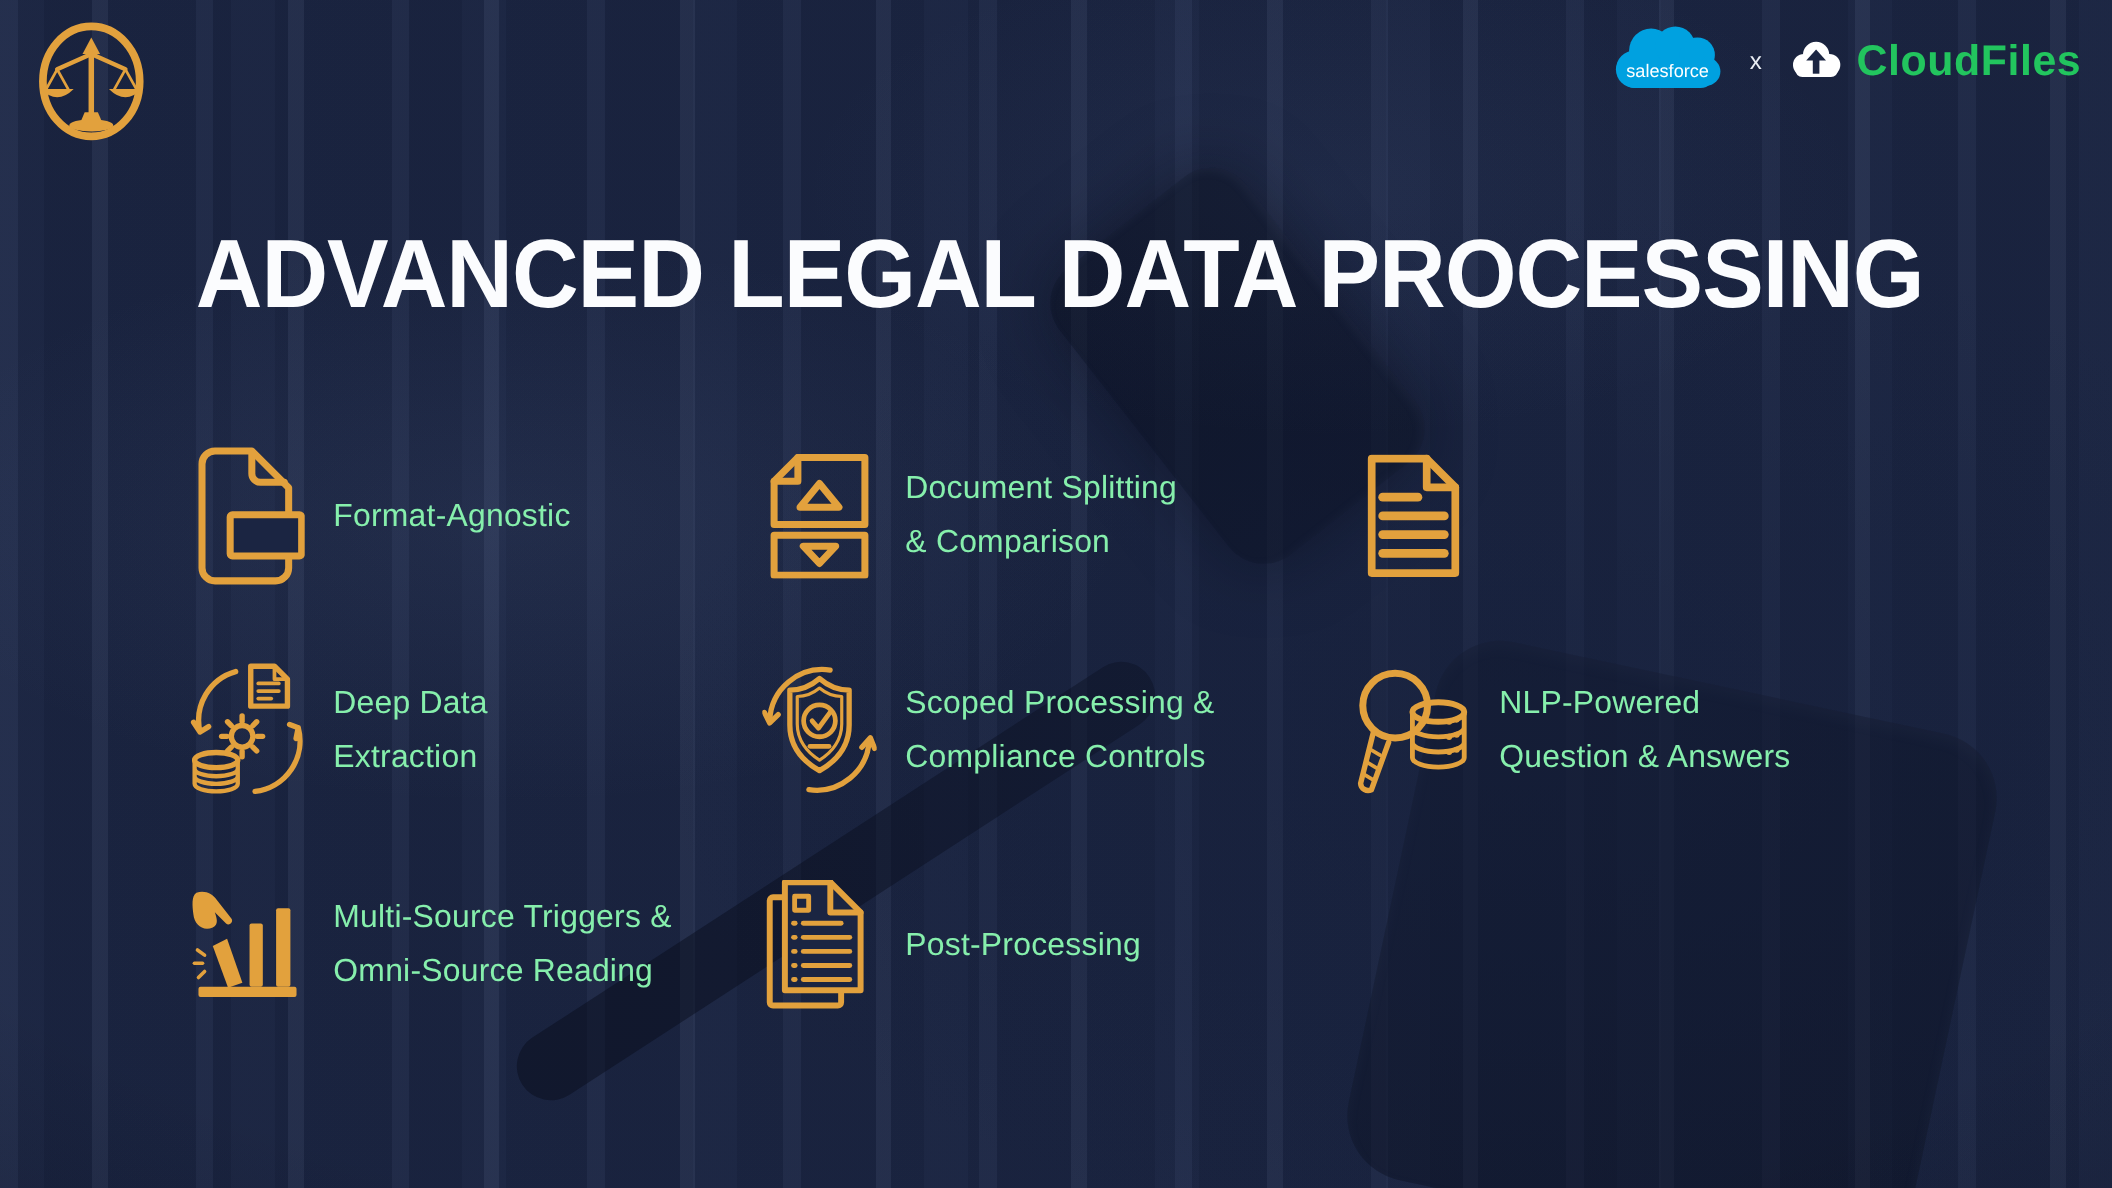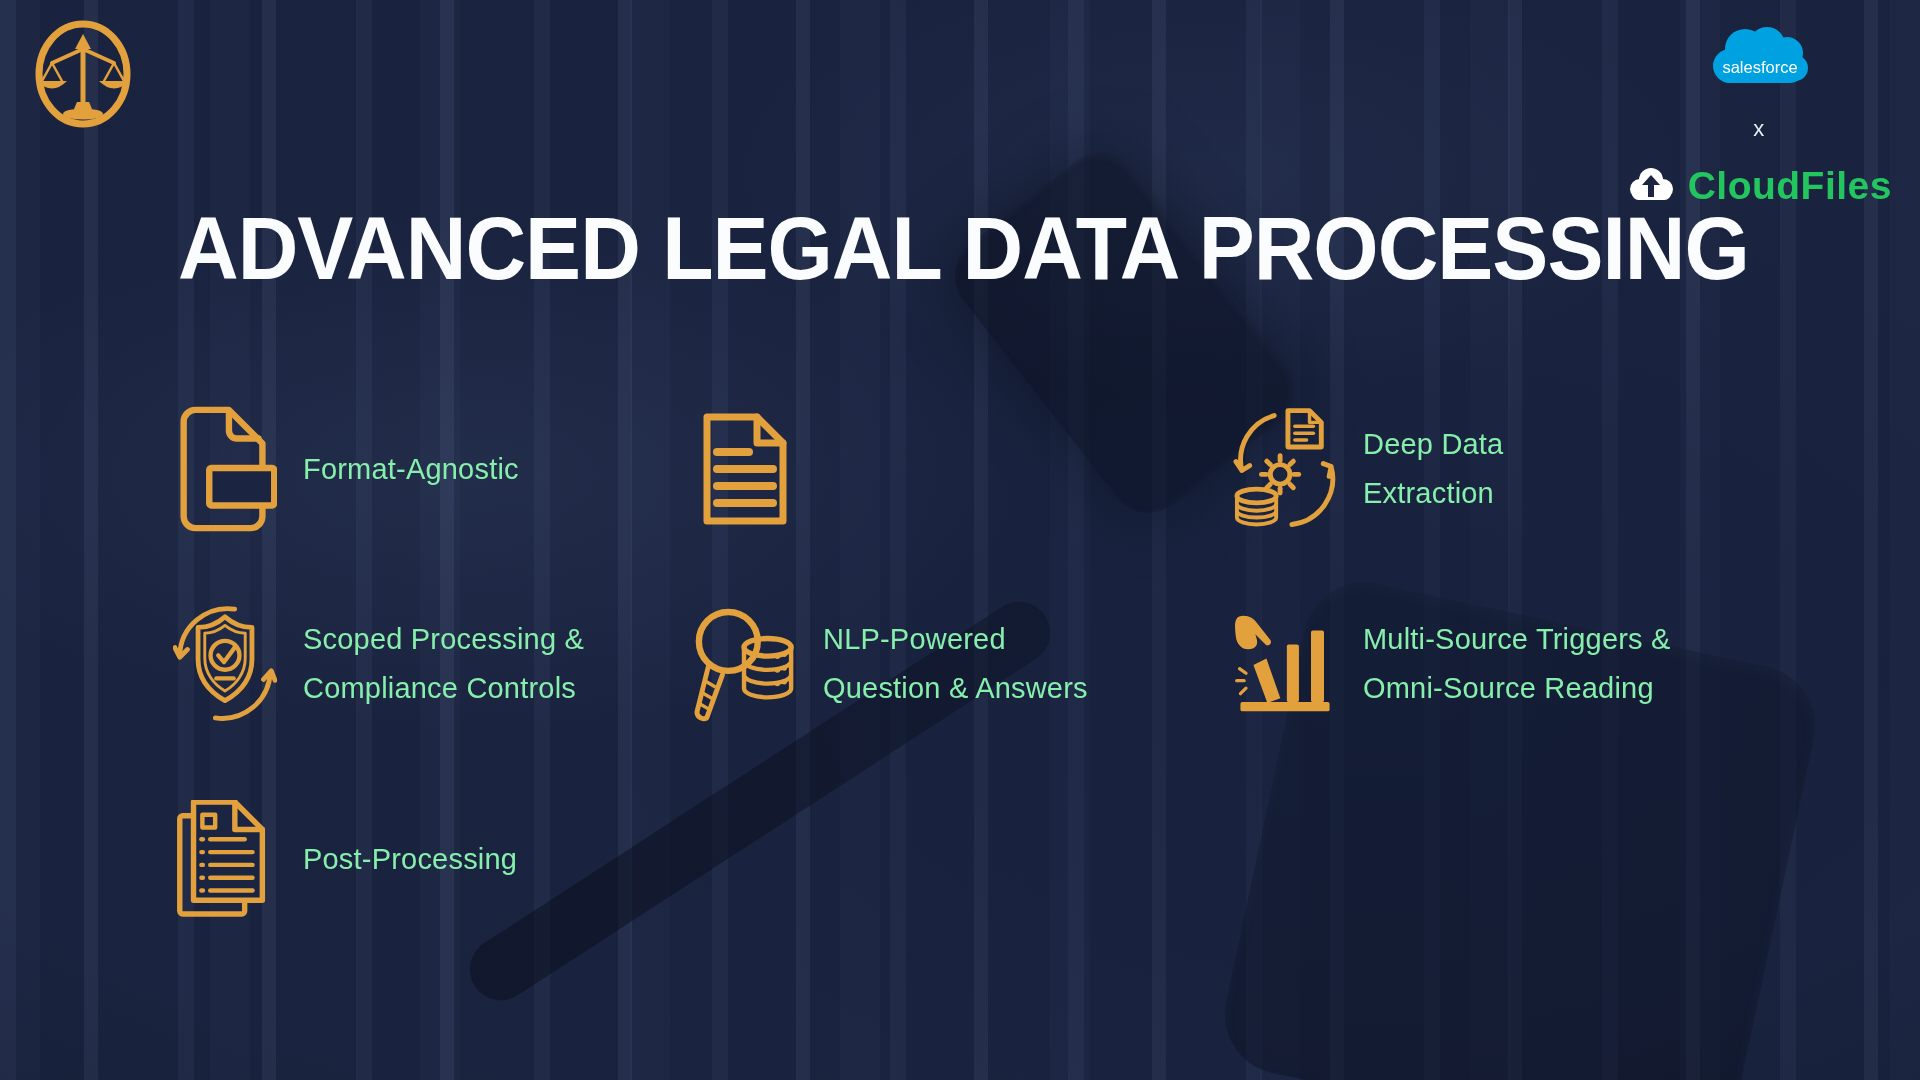--- a/index.html
+++ b/index.html
@@ -25,21 +25,21 @@
     background:rgba(8,13,27,0.55);border-radius:40px;transform:rotate(52deg);
     box-shadow:0 0 60px rgba(5,8,18,0.5), inset 0 4px 10px rgba(125,145,185,0.08);}
   .gavel-handle{position:absolute;left:420px;top:770px;width:680px;height:62px;
     background:rgba(8,13,27,0.48);border-radius:32px;transform:rotate(-33deg);}
   .book-block{position:absolute;left:1260px;top:620px;width:520px;height:500px;
     background:rgba(10,16,31,0.45);border-radius:60px;transform:rotate(12deg);
     box-shadow:inset 0 6px 14px rgba(130,150,190,0.06);}
   .vignette{background:radial-gradient(120% 120% at 50% 40%, rgba(0,0,0,0) 55%, rgba(4,7,15,0.45) 100%);}
   
   .badge{position:absolute;left:33px;top:18px;}
-  .partners{position:absolute;top:24px;right:28px;display:flex;align-items:center;gap:24px;height:64px;flex-direction:column;}
+  .partners{position:absolute;top:24px;right:28px;display:flex;align-items:center;gap:24px;height:64px;}
   .sf-x{color:#E9EDF4;font-size:22px;line-height:1;}
   .cloudfiles{display:flex;align-items:center;gap:12px;}
   .cloudfiles .wordmark{color:#22c55e;font-size:39px;font-weight:bold;letter-spacing:0.5px;}
   
   .title{position:absolute;left:178px;top:198px;color:#FBFCFE;font-size:84px;
          font-weight:bold;letter-spacing:-1px;white-space:nowrap;transform:scale(1,1.05);
          transform-origin:left top;}
   
   .features{position:absolute;left:173px;top:404px;display:grid;
             grid-template-columns:520px 540px 520px;grid-template-rows:130px 130px 130px;
@@ -116,20 +116,35 @@
           <path d="M 56,5 H 22 A 12,12 0 0 0 10,17 V 113 A 12,12 0 0 0 22,125 H 78 A 12,12 0 0 0 90,113 V 39 Z"></path>
           <path d="M 56,7 V 26 A 8,8 0 0 0 64,34 H 86"></path>
           <rect x="36" y="64" width="66" height="38" rx="2" fill="#1B2542"></rect>
         </svg>
       </div>
       <div class="label">
         <div>Format-Agnostic</div>
       </div>
     </div>
 
+    <div class="feature">
+      <div class="icon-box">
+        <svg width="96" height="114" viewBox="0 0 96 116" fill="none" stroke="#E2A13D" stroke-width="6.5" stroke-linecap="round" stroke-linejoin="round">
+          <path d="M 28,4 H 90 V 66 H 6 V 26 Z"></path>
+          <path d="M 28,4 V 26 H 6"></path>
+          <path d="M 48,28 L 66,50 H 30 Z"></path>
+          <rect x="6" y="76" width="84" height="37"></rect>
+          <path d="M 33,86 H 63 L 48,102 Z"></path>
+        </svg>
+      </div>
+      <div class="label">
+        <div>Document Splitting</div>
+          <div>&amp; Comparison</div>
+      </div>
+    </div>
 
     <div class="feature">
       <div class="icon-box">
         <svg width="92" height="112" viewBox="0 0 92 112" fill="none" stroke="#E2A13D" stroke-width="7" stroke-linecap="round" stroke-linejoin="round">
           <path d="M 58,4 H 8 V 108 H 84 V 30 Z"></path>
           <path d="M 58,4 V 30 H 84"></path>
           <g stroke-width="8">
             <line x1="18" y1="39" x2="50" y2="39"></line>
             <line x1="18" y1="56" x2="74" y2="56"></line>
             <line x1="18" y1="73" x2="74" y2="73"></line>

